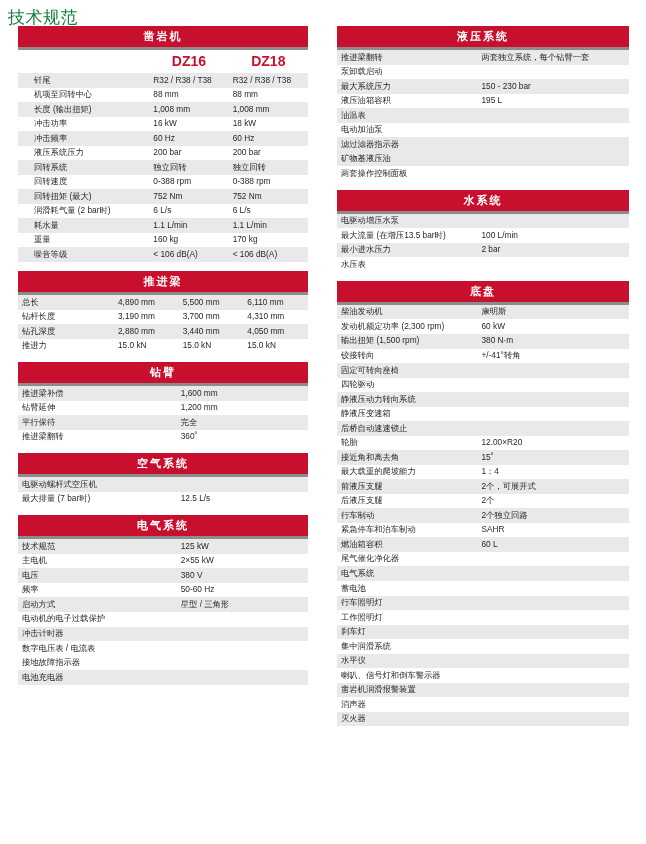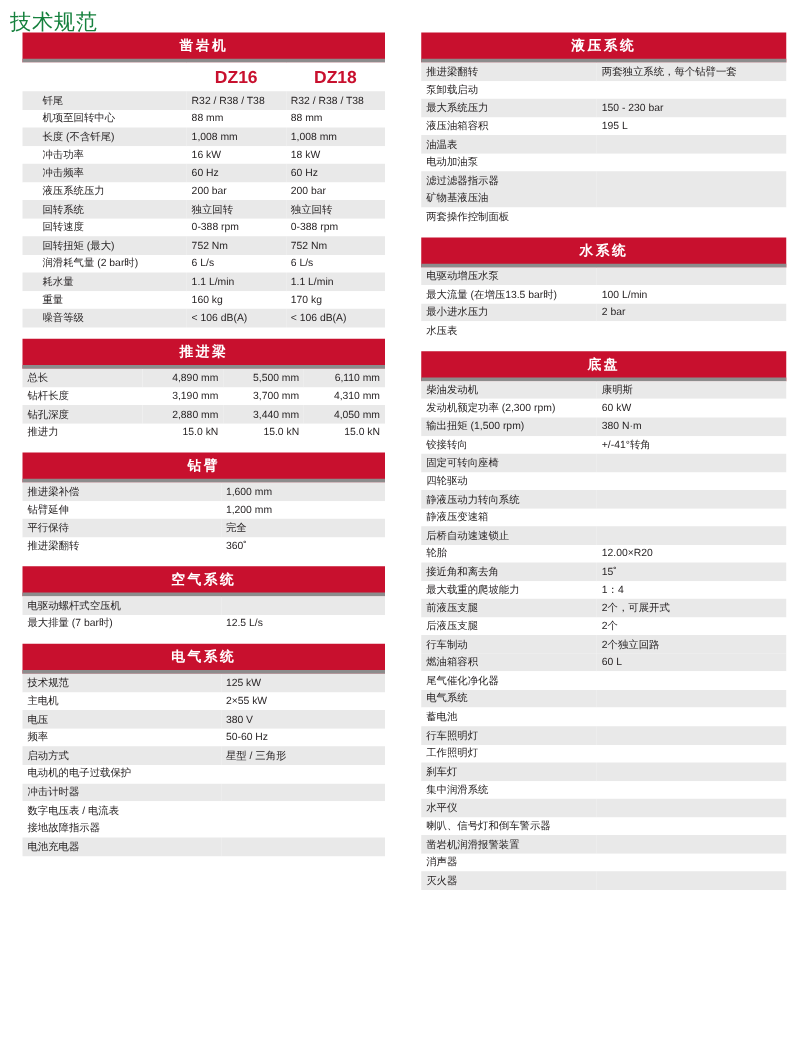--- a/index.html
+++ b/index.html
@@ -43,21 +43,21 @@
   tr.plain td{background:#ffffff;}
   td.label{width:42%;}
   .subhead td{
     color:#c8102e;font-weight:bold;text-align:center;font-size:14px;
     padding-bottom:4px;padding-top:3px;
     background:#ffffff;
   }
   .c2 td.label{width:44%;padding-left:16px;}
   .c2 td.v1,.c2 td.v2{width:28%;}
   .c3 td.label{width:34%;}
-  .c3 td.v1,.c3 td.v2,.c3 td.v3{width:22%;text-align:right;}
+  .c3 td.v1,.c3 td.v2,.c3 td.v3{width:22%;}
   .c1 td.label{width:55%;}
   .c1 td.v1{width:45%;}
   .r-label{width:48%;}
   .r-val{width:52%;}
 </style>
 </head>
 <body>
 
 <div class="page-title">技术规范</div>
 
@@ -76,21 +76,21 @@
         <td class="label">钎尾</td>
         <td class="v1">R32 / R38 / T38</td>
         <td class="v2">R32 / R38 / T38</td>
       </tr>
       <tr class="plain">
         <td class="label">机项至回转中心</td>
         <td class="v1">88 mm</td>
         <td class="v2">88 mm</td>
       </tr>
       <tr class="alt">
-        <td class="label">长度 (不含钎尾)</td>
+        <td class="label">长度 (输出扭矩)</td>
         <td class="v1">1,008 mm</td>
         <td class="v2">1,008 mm</td>
       </tr>
       <tr class="plain">
         <td class="label">冲击功率</td>
         <td class="v1">16 kW</td>
         <td class="v2">18 kW</td>
       </tr>
       <tr class="alt">
         <td class="label">冲击频率</td>
@@ -390,20 +390,24 @@
         <td class="r-val">2个，可展开式</td>
       </tr>
       <tr class="plain">
         <td class="r-label">后液压支腿</td>
         <td class="r-val">2个</td>
       </tr>
       <tr class="alt">
         <td class="r-label">行车制动</td>
         <td class="r-val">2个独立回路</td>
       </tr>
+      <tr class="plain">
+        <td class="r-label">紧急停车和泊车制动</td>
+        <td class="r-val">SAHR</td>
+      </tr>
       <tr class="alt">
         <td class="r-label">燃油箱容积</td>
         <td class="r-val">60 L</td>
       </tr>
       <tr class="plain">
         <td class="r-label">尾气催化净化器</td>
         <td class="r-val"></td>
       </tr>
       <tr class="alt">
         <td class="r-label">电气系统</td>

